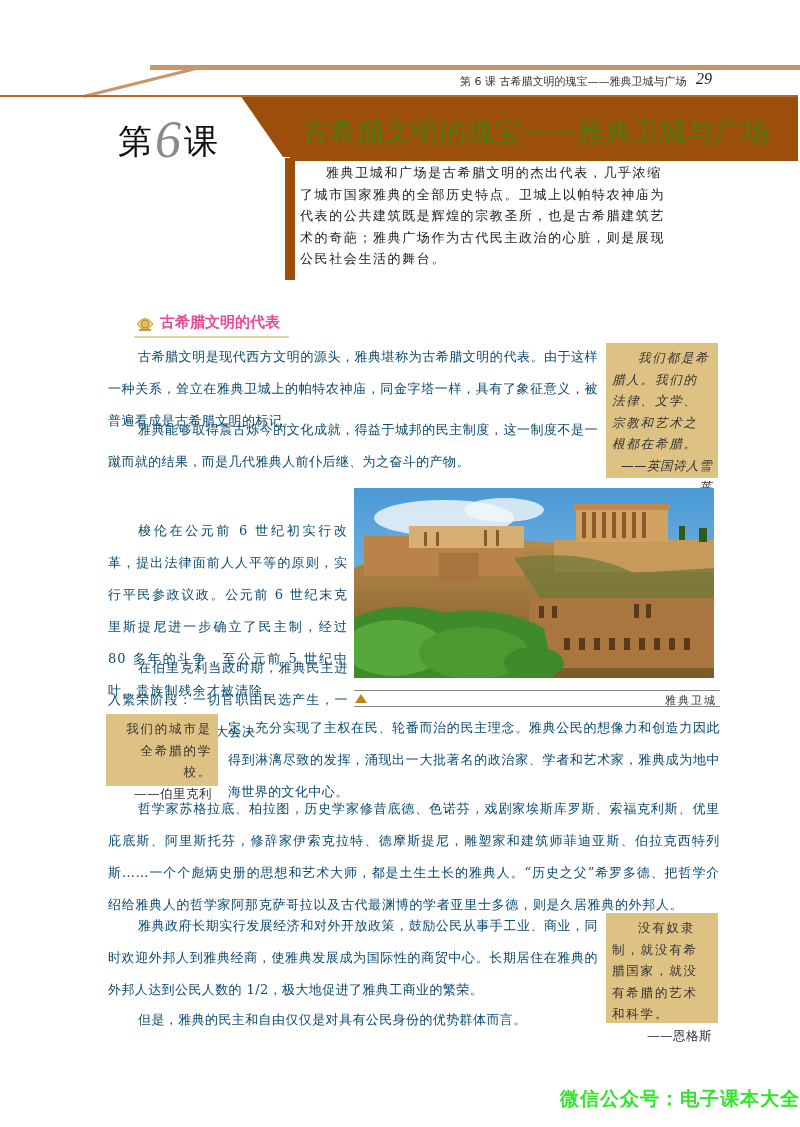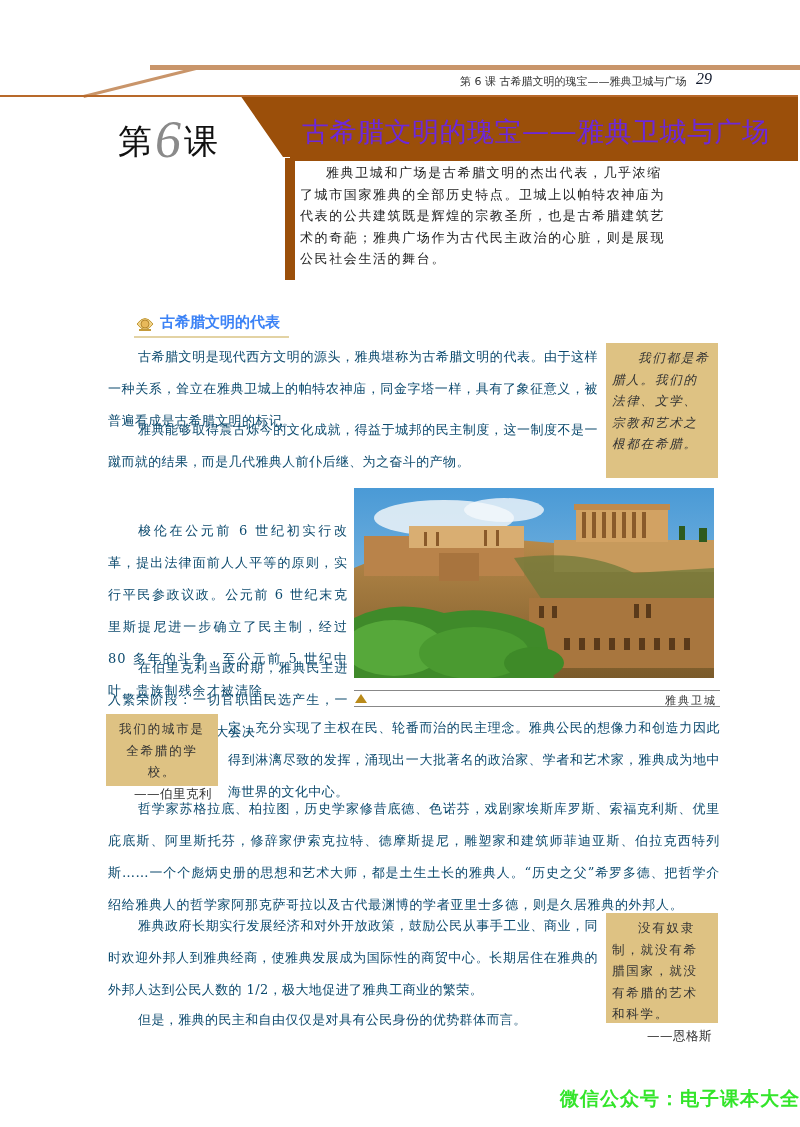--- a/index.html
+++ b/index.html
@@ -13,49 +13,49 @@
   .run-header-line { left: 150px; top: 65px; width: 650px; height: 5px; background: #c9956a; }
   .run-header-diag { left: 80px; top: 66px; width: 120px; height: 3px; background: #c9956a; transform: rotate(-14deg); transform-origin: right center; }
   .run-header-text { left: 460px; top: 74px; font-size: 11px; color: #333; white-space: nowrap; font-family: "DejaVu Sans", sans-serif; }
   .run-header-page { left: 696px; top: 70px; font-size: 16px; font-style: italic; color: #0f172a; font-family: "Liberation Serif", serif; }
 
   
   .band { left: 0; top: 95px; width: 798px; height: 66px; }
   .band svg { display: block; }
   .lesson-label { left: 118px; top: 110px; font-size: 34px; color: #111; white-space: nowrap; font-family: "DejaVu Serif", serif; letter-spacing: 1px; }
   .lesson-num { font-size: 52px; font-style: italic; color: #8a8a8a; font-family: "Liberation Serif", serif; vertical-align: -4px; margin: 0 2px; }
-  .lesson-title { left: 302px; top: 114px; font-size: 27px; color: #6d28d9; white-space: nowrap; font-family: "DejaVu Serif", serif; letter-spacing: 0.5px; }
+  .lesson-title { left: 302px; top: 114px; font-size: 27px; color: #4d7c0f; white-space: nowrap; font-family: "DejaVu Serif", serif; letter-spacing: 0.5px; }
 
   
   .intro-frame { left: 285px; top: 158px; width: 10px; height: 122px; background: #9b4f0a; }
   .intro-text { left: 300px; top: 162px; width: 372px; font-size: 13px; line-height: 21.6px; color: #222; text-indent: 26px; letter-spacing: 1.6px; }
 
   
   .sec-icon { left: 135px; top: 315px; width: 20px; height: 18px; }
-  .sec-title { left: 160px; top: 313px; font-size: 15px; font-weight: bold; color: #3b82f6; font-family: "DejaVu Sans", sans-serif; }
+  .sec-title { left: 160px; top: 313px; font-size: 15px; font-weight: bold; color: #ec4899; font-family: "DejaVu Sans", sans-serif; }
   .sec-underline { left: 134px; top: 336px; width: 155px; height: 2px; background: #e3d3a4; }
 
   
   .para { font-size: 13px; line-height: 32px; color: #0c4a6e; text-indent: 30px; text-align: justify; letter-spacing: 0.4px; }
   .p1 { left: 108px; top: 341px; width: 490px; }
   .p2 { left: 108px; top: 414px; width: 490px; }
   .p3 { left: 108px; top: 515px; width: 240px; letter-spacing: 1.1px; }
   .p4 { left: 108px; top: 652px; width: 240px; }
   .p4b { left: 228px; top: 712px; width: 492px; text-indent: 0; }
   .p5 { left: 108px; top: 793px; width: 612px; letter-spacing: 0.7px; }
   .p6 { left: 108px; top: 910px; width: 490px; }
   .p7 { left: 108px; top: 1004px; width: 500px; }
 
   
   .note { background: #dec283; font-size: 12.5px; line-height: 21.5px; color: #333; padding: 4px 6px; box-sizing: border-box; letter-spacing: 1.8px; }
   .note .q { text-indent: 26px; }
   .note .by { text-align: right; letter-spacing: 0.5px; }
   .note-shelley { left: 606px; top: 343px; width: 112px; height: 135px; font-style: italic; }
   .note-pericles { left: 106px; top: 714px; width: 112px; height: 72px; text-align: right; }
-  .note-pericles .q { text-indent: 0; text-align: center; }
+  .note-pericles .q { text-indent: 0; }
   .note-engels { left: 606px; top: 913px; width: 112px; height: 110px; }
 
   
   .photo { left: 354px; top: 488px; width: 360px; height: 190px; overflow: hidden; }
   .cap-line-top { left: 354px; top: 690px; width: 366px; height: 1px; background: #888; }
   .cap-line-bot { left: 354px; top: 706px; width: 366px; height: 1px; background: #888; }
   .cap-tri { left: 355px; top: 694px; width: 0; height: 0; border-left: 6px solid transparent; border-right: 6px solid transparent; border-bottom: 9px solid #b98a1a; }
   .cap-text { left: 665px; top: 693px; font-size: 11px; color: #333; letter-spacing: 2px; }
 
   
@@ -97,20 +97,21 @@
 <div class="abs para p2">雅典能够取得震古烁今的文化成就，得益于城邦的民主制度，这一制度不是一蹴而就的结果，而是几代雅典人前仆后继、为之奋斗的产物。</div>
 <div class="abs para p3">梭伦在公元前 6 世纪初实行改革，提出法律面前人人平等的原则，实行平民参政议政。公元前 6 世纪末克里斯提尼进一步确立了民主制，经过 80 多年的斗争，至公元前 5 世纪中叶，贵族制残余才被清除。</div>
 <div class="abs para p4">在伯里克利当政时期，雅典民主进入繁荣阶段：一切官职由民选产生，一切国家大事由公民大会决</div>
 <div class="abs para p4b">定，充分实现了主权在民、轮番而治的民主理念。雅典公民的想像力和创造力因此得到淋漓尽致的发挥，涌现出一大批著名的政治家、学者和艺术家，雅典成为地中海世界的文化中心。</div>
 <div class="abs para p5">哲学家苏格拉底、柏拉图，历史学家修昔底德、色诺芬，戏剧家埃斯库罗斯、索福克利斯、优里庇底斯、阿里斯托芬，修辞家伊索克拉特、德摩斯提尼，雕塑家和建筑师菲迪亚斯、伯拉克西特列斯……一个个彪炳史册的思想和艺术大师，都是土生土长的雅典人。“历史之父”希罗多德、把哲学介绍给雅典人的哲学家阿那克萨哥拉以及古代最渊博的学者亚里士多德，则是久居雅典的外邦人。</div>
 <div class="abs para p6">雅典政府长期实行发展经济和对外开放政策，鼓励公民从事手工业、商业，同时欢迎外邦人到雅典经商，使雅典发展成为国际性的商贸中心。长期居住在雅典的外邦人达到公民人数的 1/2，极大地促进了雅典工商业的繁荣。</div>
 <div class="abs para p7">但是，雅典的民主和自由仅仅是对具有公民身份的优势群体而言。</div>
 
 <div class="abs note note-shelley">
   <div class="q">我们都是希腊人。我们的法律、文学、宗教和艺术之根都在希腊。</div>
+  <div class="by">——英国诗人雪莱</div>
 </div>
 <div class="abs note note-pericles">
   <div class="q">我们的城市是全希腊的学校。</div>
   <div class="by">——伯里克利</div>
 </div>
 <div class="abs note note-engels">
   <div class="q">没有奴隶制，就没有希腊国家，就没有希腊的艺术和科学。</div>
   <div class="by">——恩格斯</div>
 </div>
 

